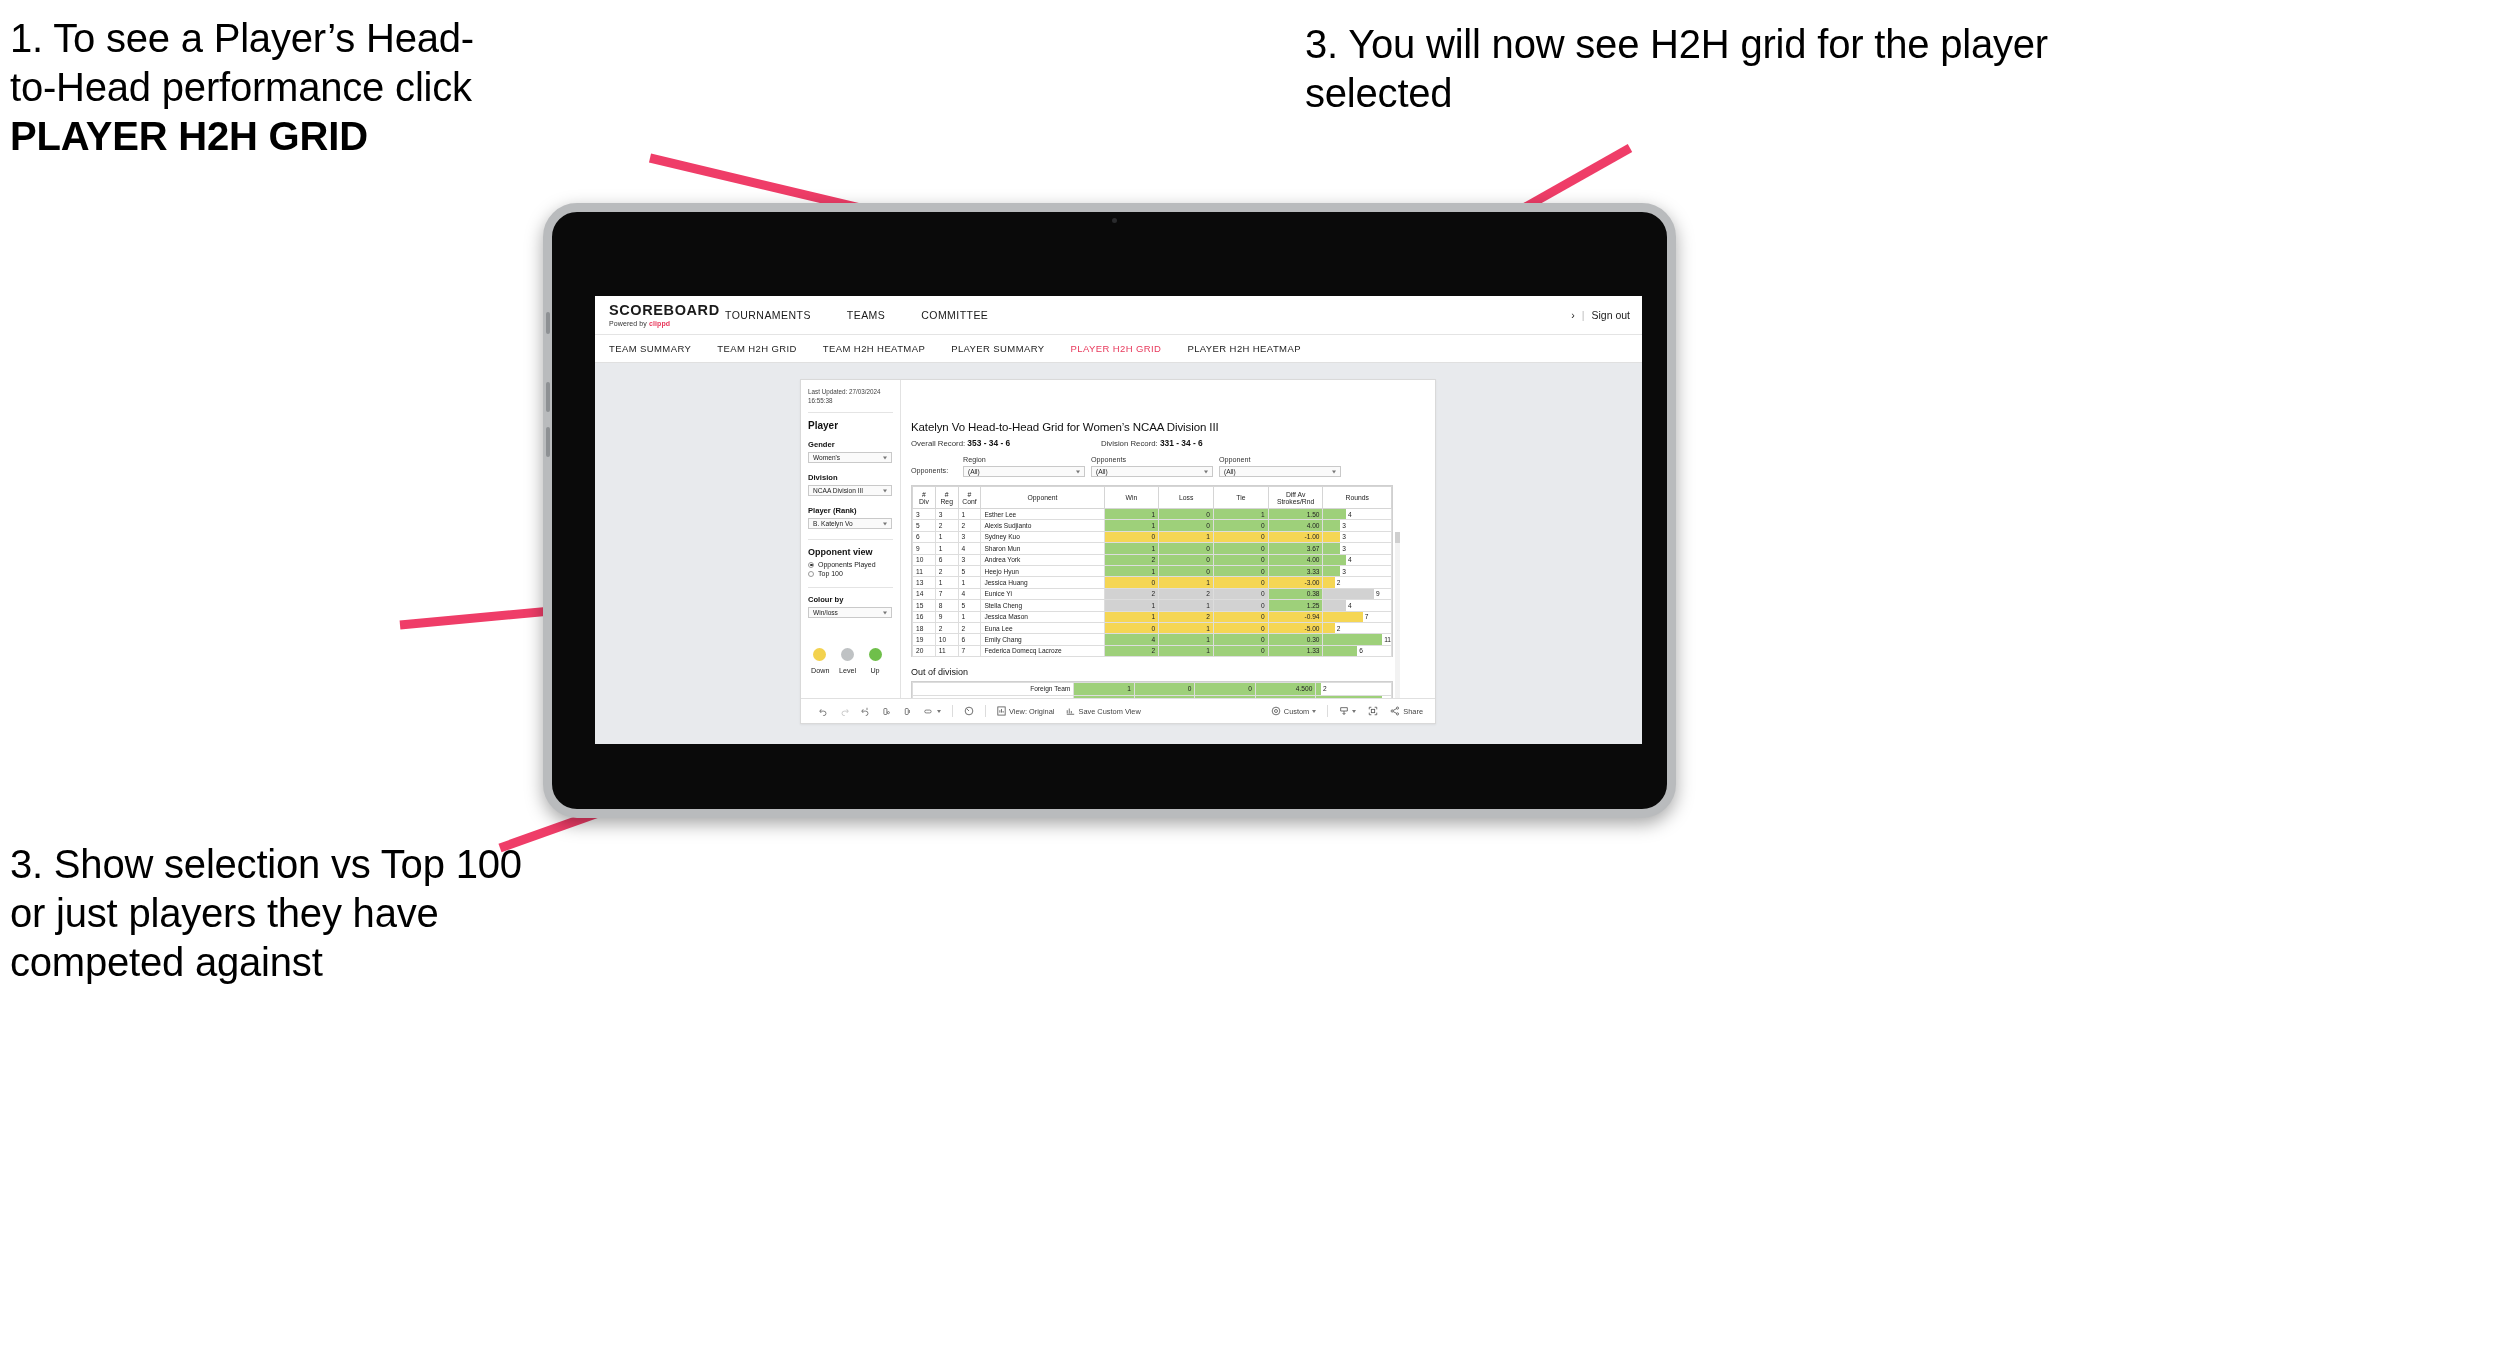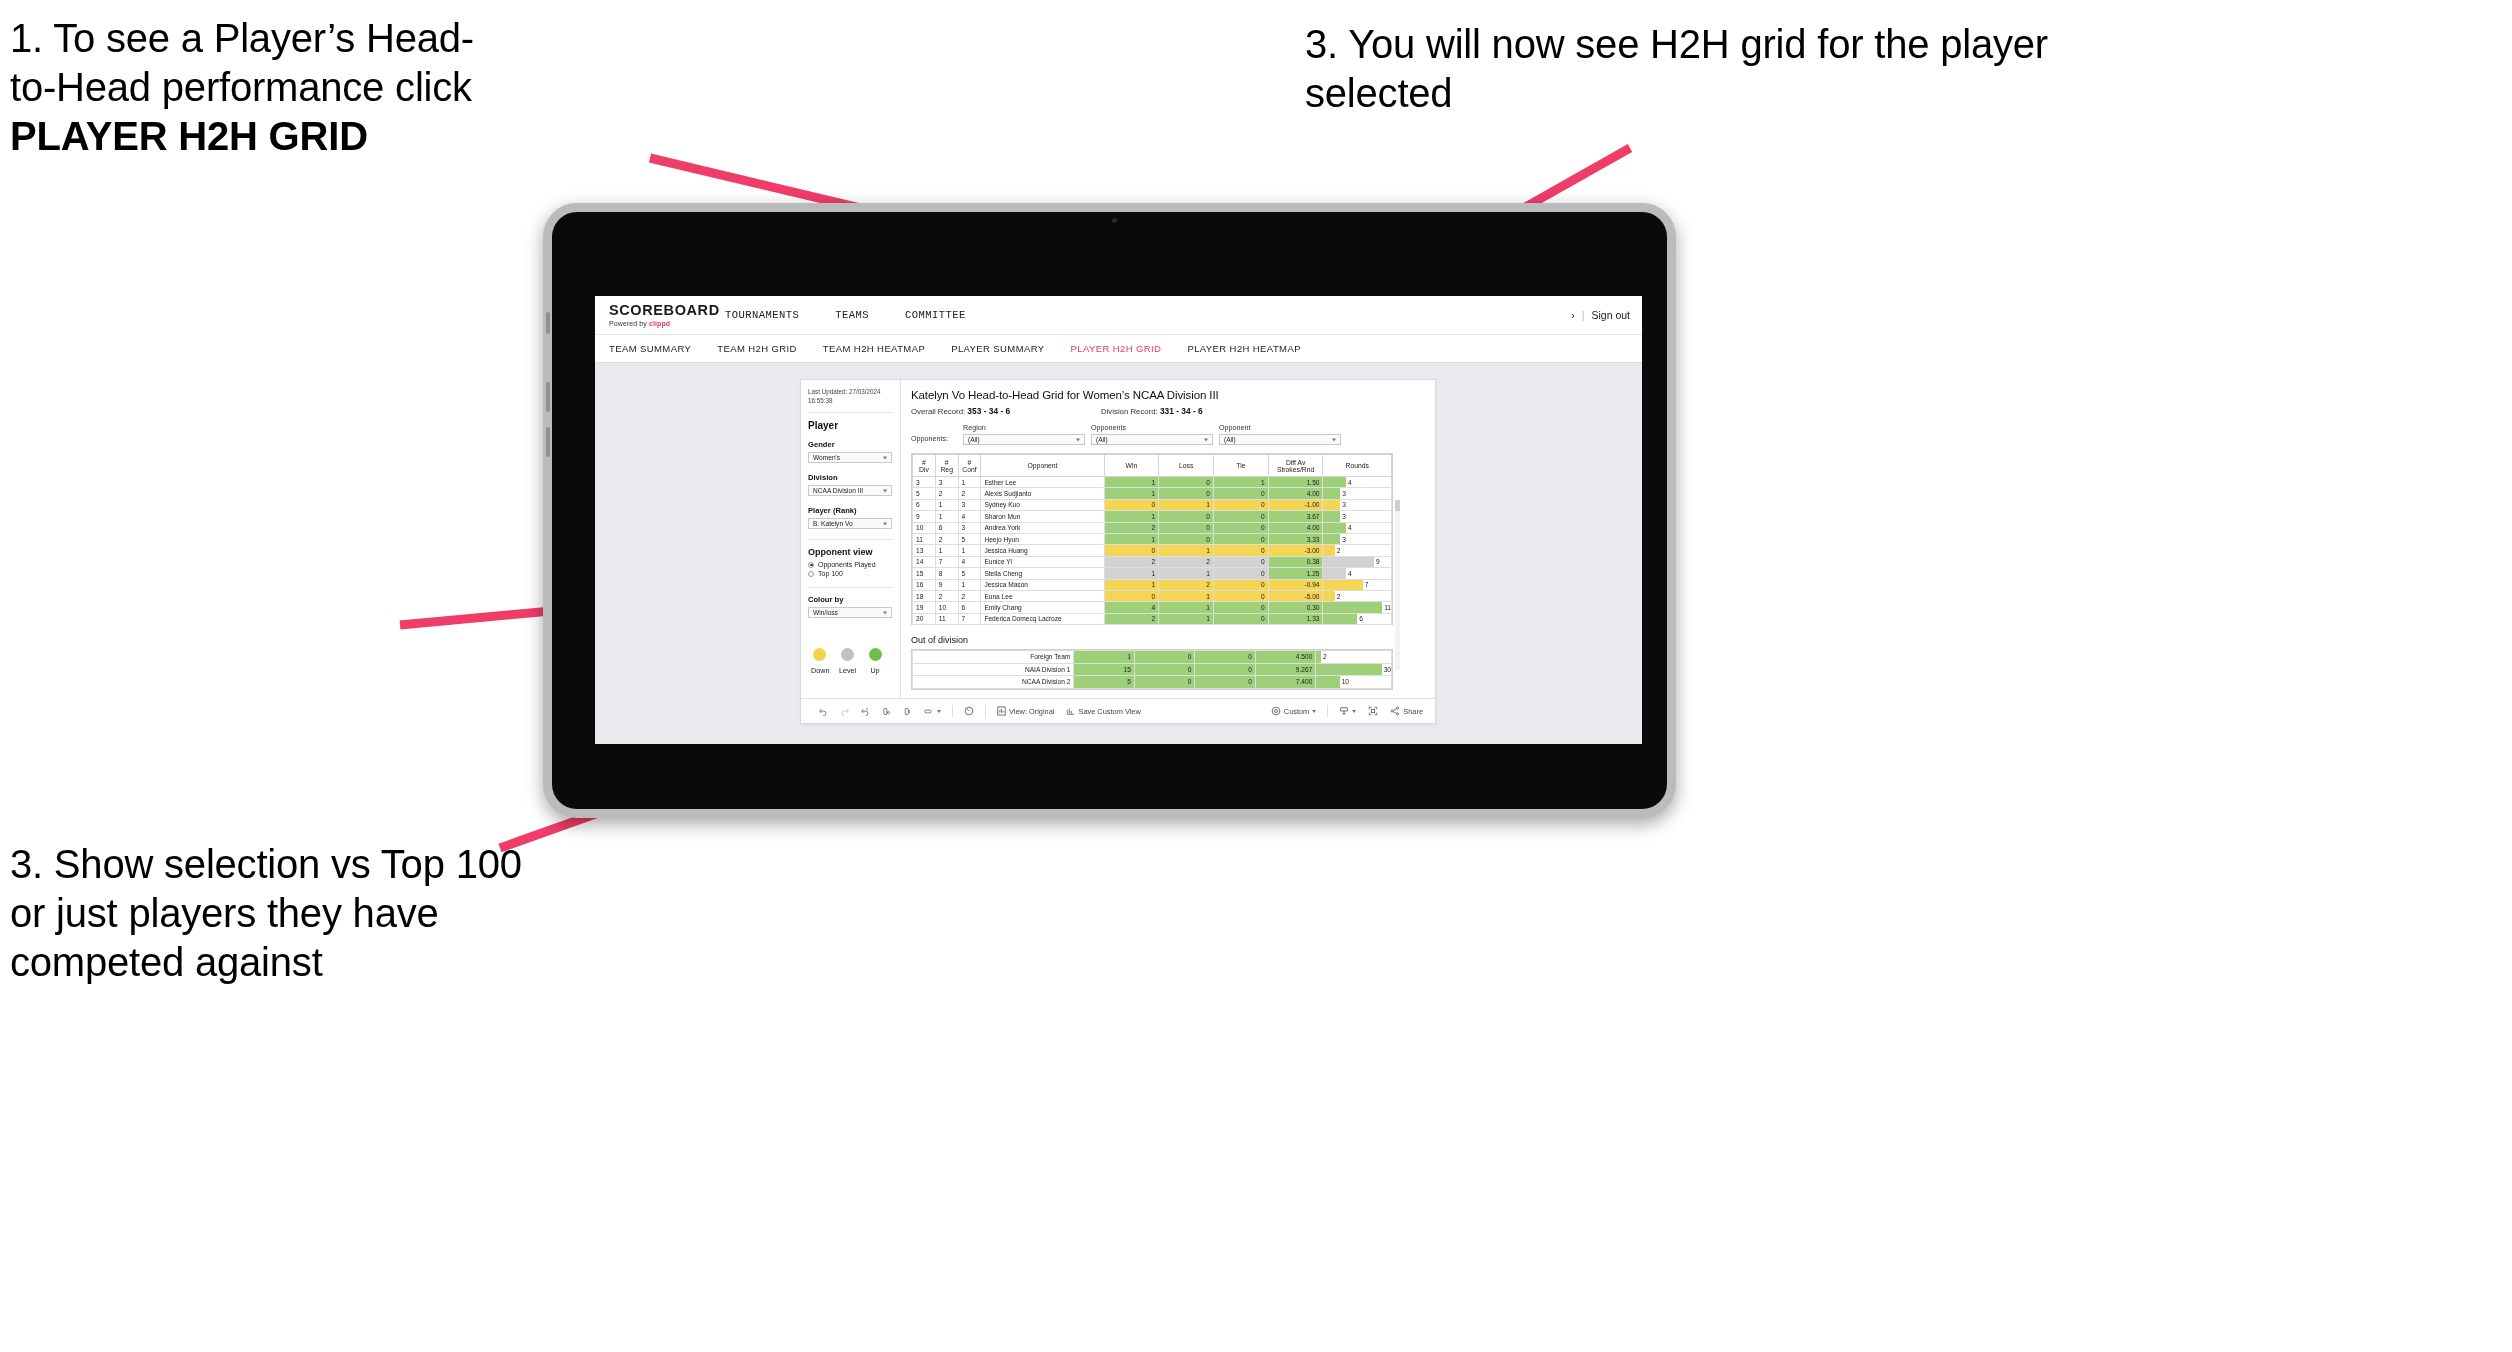--- a/index.html
+++ b/index.html
@@ -59,21 +59,21 @@
     font-size: 14.5px; font-weight: 800; letter-spacing: 0.6px;
     color:#1a1a1a; font-family:"Liberation Sans", sans-serif;
     line-height: 1;
   }
   .brand .sub { font-size: 7px; color:#333; margin-top:2px; letter-spacing:.1px;}
   .brand .sub .clippd { color:#e8395c; font-weight:700; }
   .navmain { display:flex; align-items:center; height:100%; }
   .navmain a {
     font-size: 10.5px; color:#1a1a1a; letter-spacing:.45px;
     padding: 0 18px; text-decoration:none; line-height:39px;
-    font-family:Liberation Mono, monospace;
+    font-family:Liberation Sans, sans-serif;
   }
   .signout {
     position:absolute; right:12px; top:0; line-height:39px;
     font-size:10.5px; color:#1a1a1a; display:flex; gap:7px; align-items:center;
   }
   .signout .sep { color:#bbb; }
 
   
   .subbar {
     height:28px; background:#fff; display:flex; align-items:center;
@@ -120,21 +120,21 @@
   .radio { display:flex; align-items:center; gap:4px; margin-bottom:2px; font-size:7px; color:#222; }
   .rdot { width:6px;height:6px;border-radius:50%;border:1px solid #9a9a9a;background:#fff;position:relative;flex:0 0 auto;}
   .rdot.on::after{content:"";position:absolute;left:1px;top:1px;width:2.6px;height:2.6px;border-radius:50%;background:#333;}
   .legend { display:flex; gap:12px; margin-top:30px; padding-left:3px; }
   .legend .lc { text-align:center; width:16px; }
   .legend .dot { width:13px;height:13px;border-radius:50%;margin:0 auto 5px auto; }
   .legend .lbl { font-size:7.2px; color:#222; }
 
   
   .content { flex:1; padding:9px 10px 0 10px; overflow:hidden; position:relative; }
-  .title { font-size:11.5px; color:#111; font-weight:400; letter-spacing:-.1px; }
+  .title { font-size:11.5px; color:#111; font-weight:400; letter-spacing:-.1px;margin-top:32px; }
   .records { display:flex; margin-top:5px; font-size:7.8px; color:#333; }
   .records .r1 { width:190px; }
   .records b { color:#111; font-weight:700; font-size:8.4px; }
 
   .opprow { display:flex; align-items:flex-end; margin-top:7px; gap:6px; }
   .opplabel { font-size:7.2px; color:#333; padding-bottom:2px; width:46px; }
   .oppfld { width:122px; }
   .oppfld .cap { font-size:7.2px; color:#333; margin-bottom:2px; }
   .oppfld .sel { width:122px; }
 

